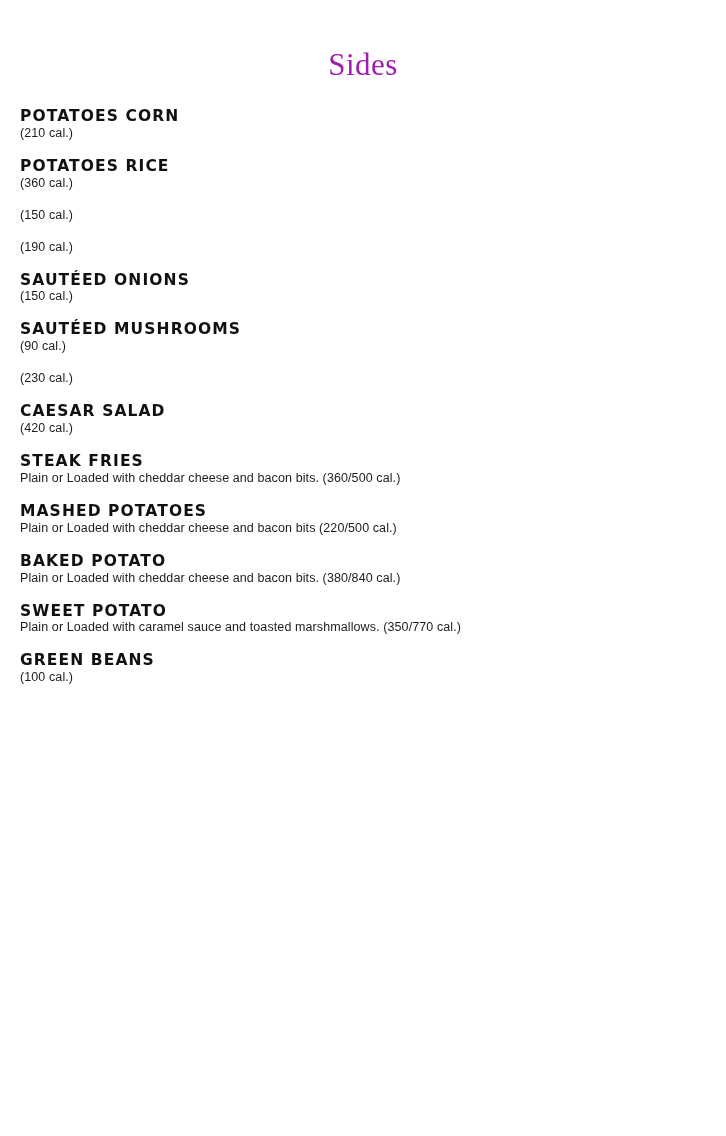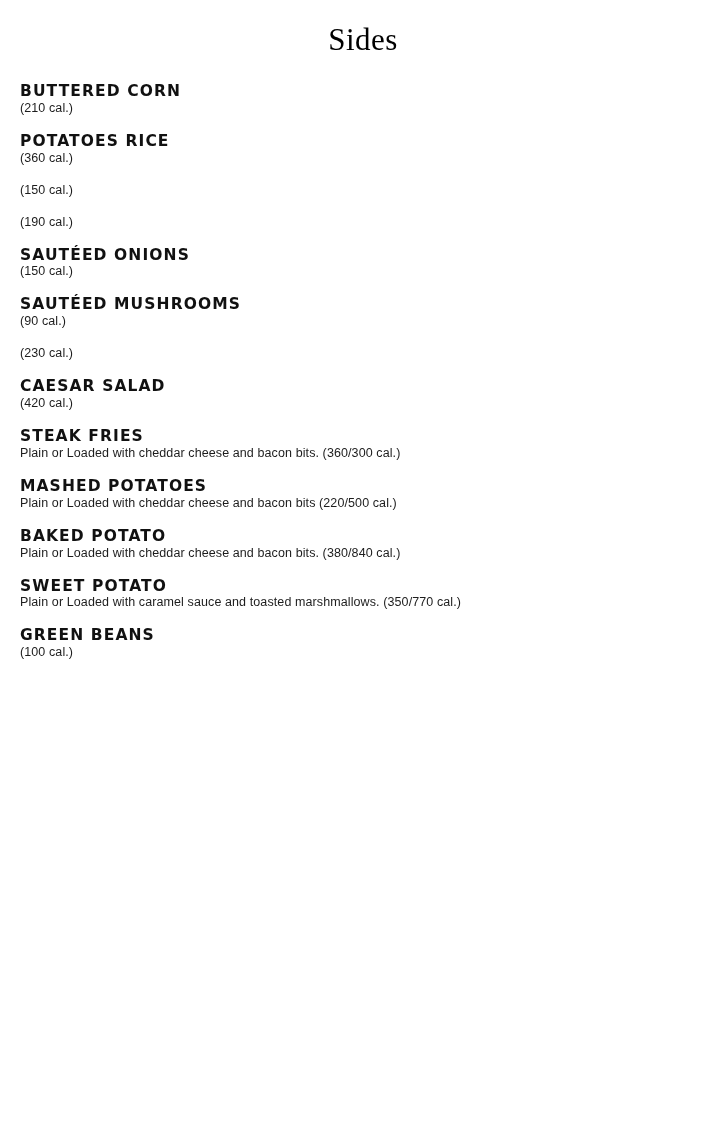--- a/index.html
+++ b/index.html
@@ -20,23 +20,23 @@
     height: 1136px;
     box-sizing: border-box;
     padding: 0 20px;
   }
   .menu-title {
     font-family: "Liberation Serif", serif;
     font-size: 31px;
     font-weight: 400;
     text-align: center;
     letter-spacing: 0.5px;
-    color: #000000;
+    color: #a21caf;
     margin: 0;
-    padding-top: 24px;
+    padding-top: 49px;
     line-height: 1;
   }
   .items {
     margin-top: 28px;
   }
   .item {
     margin-bottom: 17px;
   }
   .item-name {
     font-family: "DejaVu Sans", sans-serif;
@@ -58,21 +58,21 @@
 </head>
 <body>
 
 <div class="page">
 
   <h1 class="menu-title">Sides</h1>
 
   <div class="items">
 
     <div class="item">
-      <div class="item-name">BUTTERED CORN</div>
+      <div class="item-name">POTATOES CORN</div>
       <div class="item-desc">(210 cal.)</div>
     </div>
 
     <div class="item">
       <div class="item-name">POTATOES RICE</div>
       <div class="item-desc">(360 cal.)</div>
     </div>
 
     <div class="item">
       <div class="item-desc">(150 cal.)</div>
@@ -97,21 +97,21 @@
       <div class="item-desc">(230 cal.)</div>
     </div>
 
     <div class="item">
       <div class="item-name">CAESAR SALAD</div>
       <div class="item-desc">(420 cal.)</div>
     </div>
 
     <div class="item">
       <div class="item-name">STEAK FRIES</div>
-      <div class="item-desc">Plain or Loaded with cheddar cheese and bacon bits. (360/300 cal.)</div>
+      <div class="item-desc">Plain or Loaded with cheddar cheese and bacon bits. (360/500 cal.)</div>
     </div>
 
     <div class="item">
       <div class="item-name">MASHED POTATOES</div>
       <div class="item-desc">Plain or Loaded with cheddar cheese and bacon bits (220/500 cal.)</div>
     </div>
 
     <div class="item">
       <div class="item-name">BAKED POTATO</div>
       <div class="item-desc">Plain or Loaded with cheddar cheese and bacon bits. (380/840 cal.)</div>

